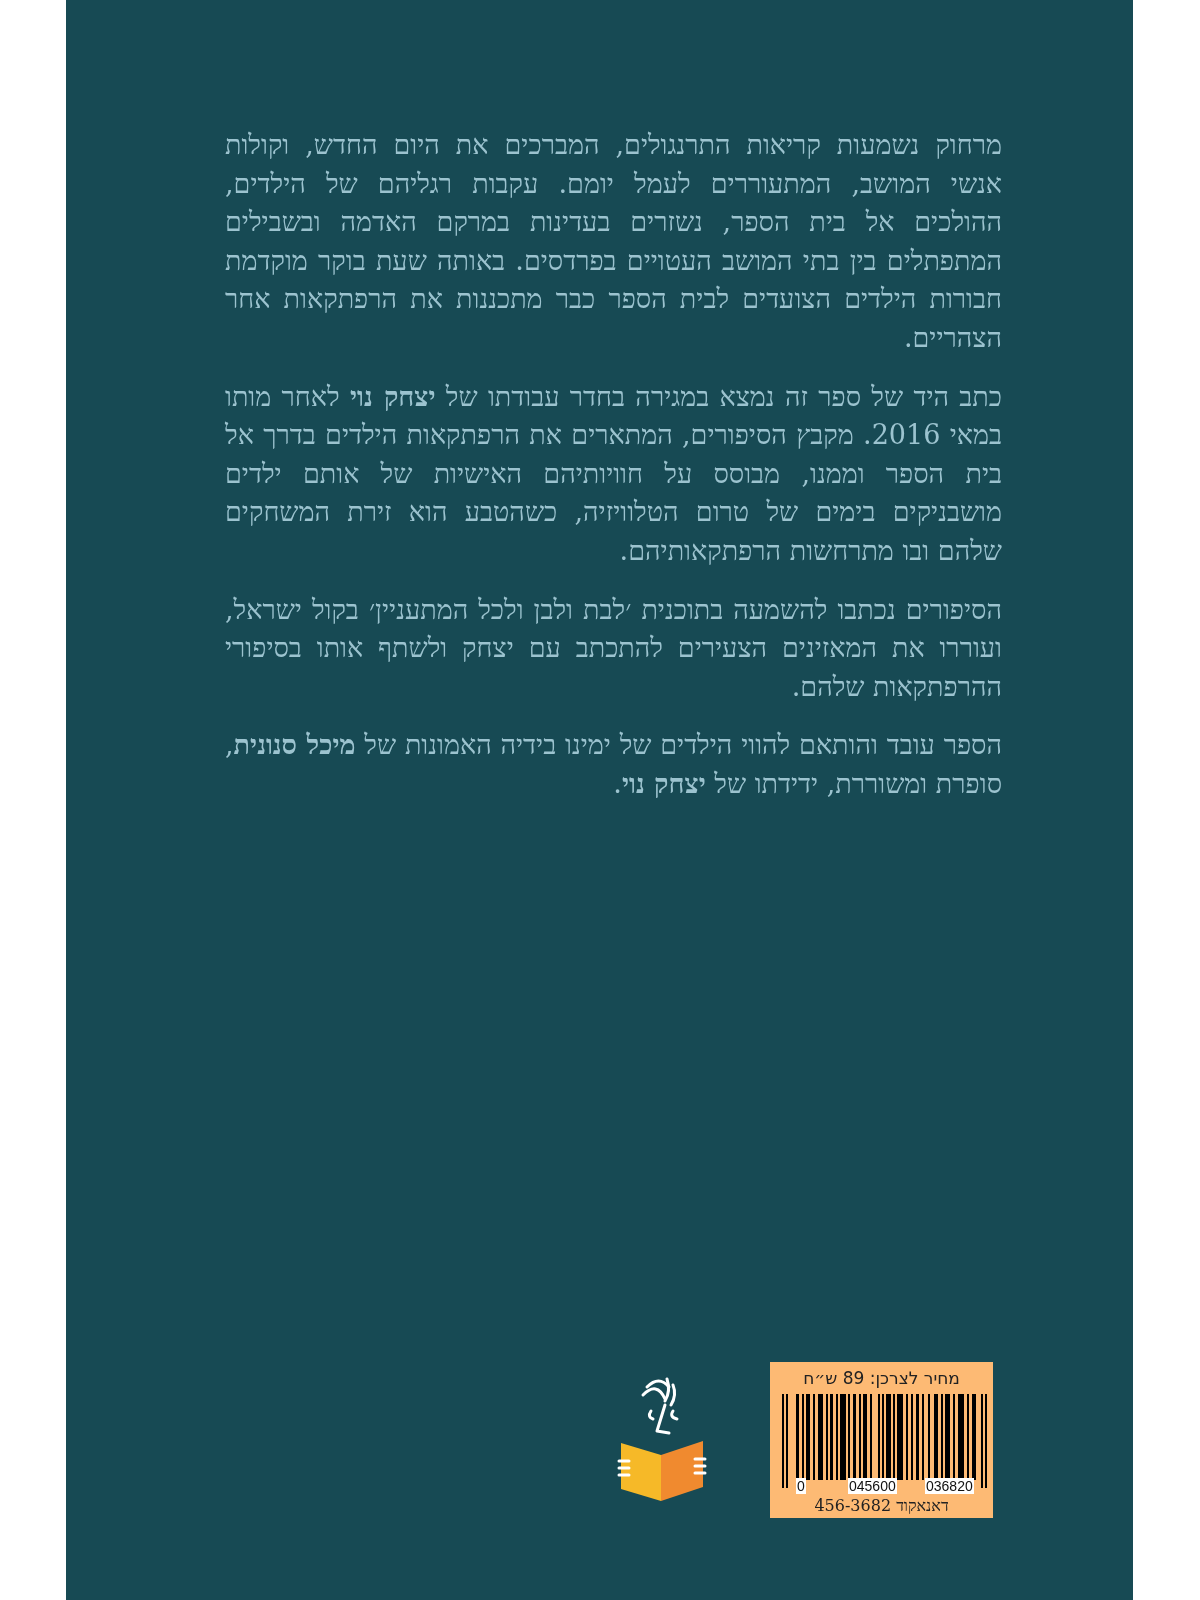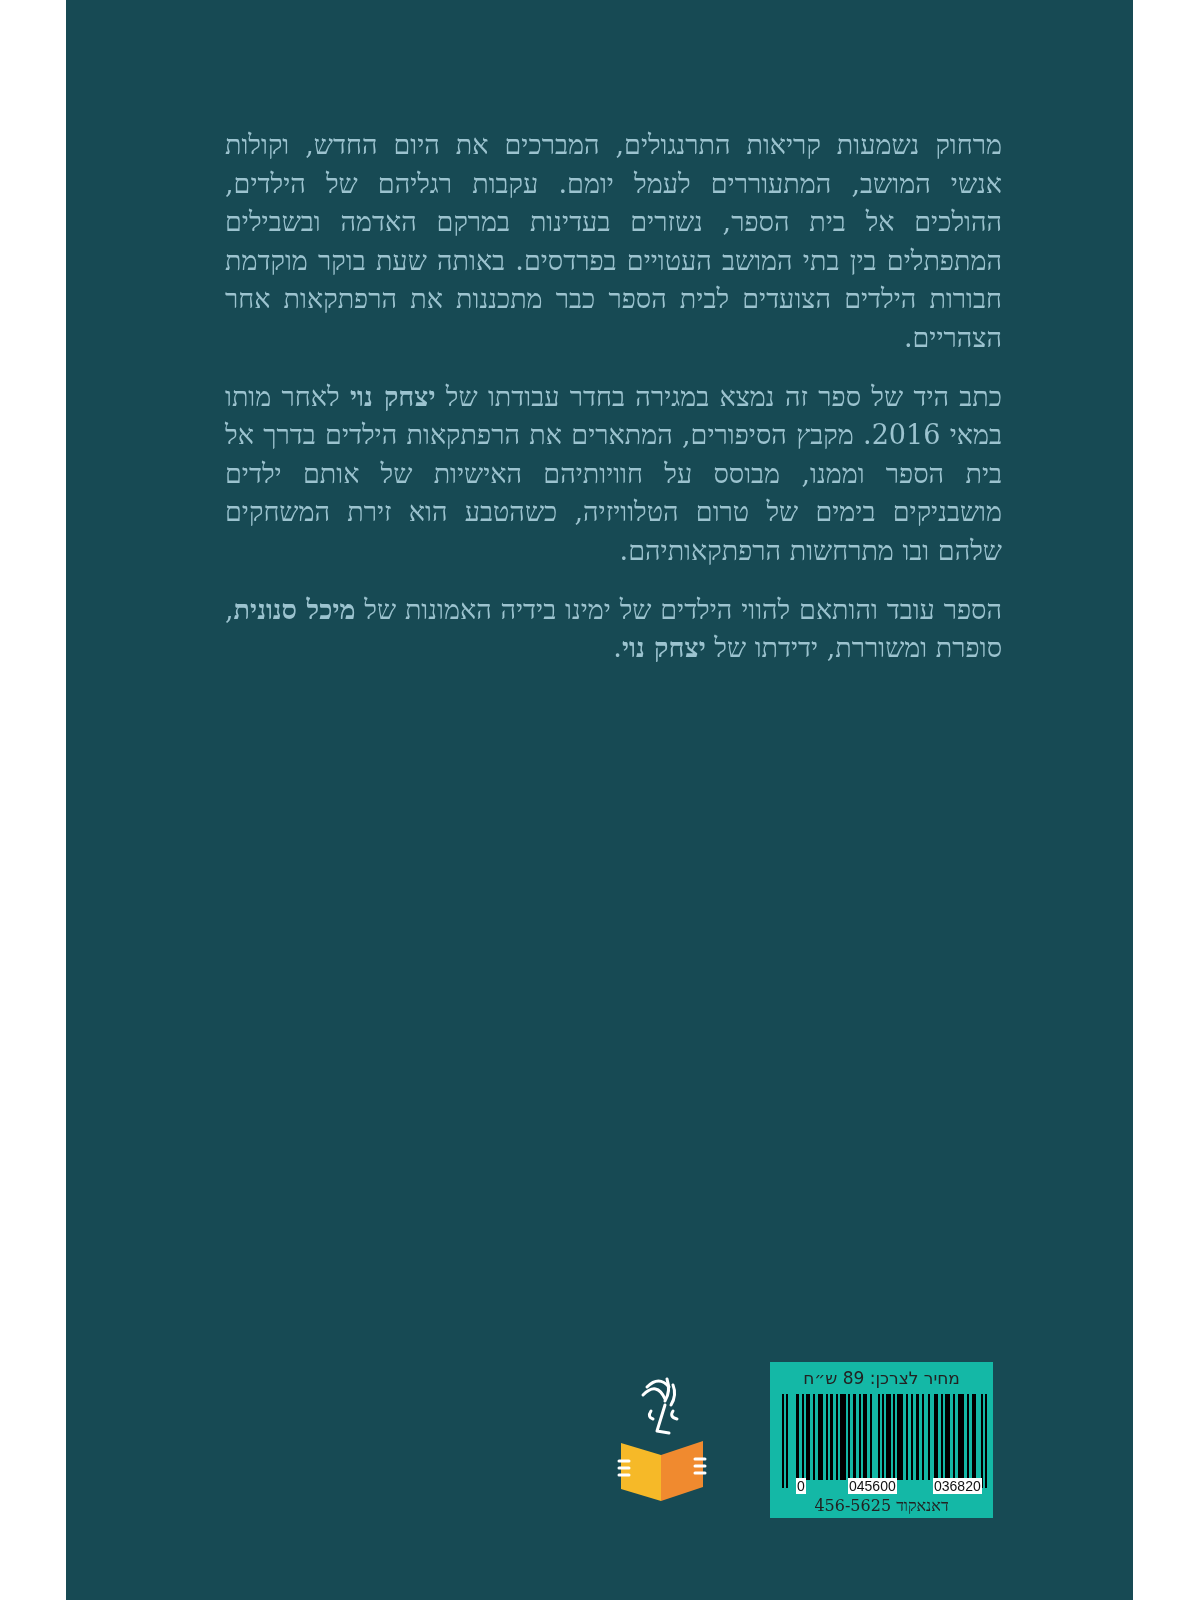--- a/index.html
+++ b/index.html
@@ -41,21 +41,21 @@
     .body-text p:nth-child(3) { margin-top: 0; }
     .bold { font-weight: bold; }
 
     
     .barcode-box {
       position: absolute;
       left: 770px;
       top: 1362px;
       width: 223px;
       height: 156px;
-      background: #14b8a6;
+      background: #fdba74;
       box-sizing: border-box;
       direction: rtl;
     }
     .price-label {
       position: absolute;
       top: 6px;
       left: 0;
       right: 0;
       text-align: center;
       font-family: "DejaVu Sans", "Liberation Sans", sans-serif;
@@ -78,21 +78,21 @@
       width: 223px;
       height: 20px;
       direction: ltr;
       font-family: "Liberation Sans", sans-serif;
       font-size: 14px;
       color: #111;
     }
     .barcode-digits span { position: absolute; top: 0; background: #fff; padding: 0 1px; }
     .dig-lead { left: 26px; }
     .dig-left { left: 78px; }
-    .dig-right { left: 155px; margin-left: 8px; }
+    .dig-right { left: 155px; }
     .danacode {
       position: absolute;
       left: 0;
       right: 0;
       top: 134px;
       text-align: center;
       font-family: "DejaVu Serif", "Liberation Serif", serif;
       font-size: 16px;
       color: #222;
     }
@@ -137,20 +137,21 @@
     }
   </style>
 </head>
 <body>
 
 <div class="cover"></div>
 
 <div class="body-text">
   <p>מרחוק נשמעות קריאות התרנגולים, המברכים את היום החדש, וקולות אנשי המושב, המתעוררים לעמל יומם. עקבות רגליהם של הילדים, ההולכים אל בית הספר, נשזרים בעדינות במרקם האדמה ובשבילים המתפתלים בין בתי המושב העטויים בפרדסים. באותה שעת בוקר מוקדמת חבורות הילדים הצועדים לבית הספר כבר מתכננות את הרפתקאות אחר הצהריים.</p>
   <p><span>כתב היד של ספר זה נמצא במגירה בחדר עבודתו של </span><span class="bold">יצחק נוי</span><span> לאחר מותו במאי 2016. מקבץ הסיפורים, המתארים את הרפתקאות הילדים בדרך אל בית הספר וממנו, מבוסס על חוויותיהם האישיות של אותם ילדים מושבניקים בימים של טרום הטלוויזיה, כשהטבע הוא זירת המשחקים שלהם ובו מתרחשות הרפתקאותיהם.</span></p>
+  <p>הסיפורים נכתבו להשמעה בתוכנית ׳לבת ולבן ולכל המתעניין׳ בקול ישראל, ועוררו את המאזינים הצעירים להתכתב עם יצחק ולשתף אותו בסיפורי ההרפתקאות שלהם.</p>
   <p><span>הספר עובד והותאם להווי הילדים של ימינו בידיה האמונות של </span><span class="bold">מיכל סנונית</span><span>, סופרת ומשוררת, ידידתו של </span><span class="bold">יצחק נוי</span><span>.</span></p>
 </div>
 
 <div class="publisher">
   <div class="logo-mark">
     <svg width="100" height="140" viewBox="0 0 100 140">
 
       <path d="M40 22 Q52 10 62 22" stroke="#fff" stroke-width="3" fill="none" stroke-linecap="round"></path>
       <path d="M36 30 Q50 16 58 34" stroke="#fff" stroke-width="3" fill="none" stroke-linecap="round"></path>
       <path d="M60 14 Q64 26 58 36" stroke="#fff" stroke-width="3" fill="none" stroke-linecap="round"></path>
@@ -213,14 +214,14 @@
         <rect x="199" y="0" width="2" height="94"></rect>
         <rect x="203" y="0" width="2" height="94"></rect>
       </g>
     </svg>
   </div>
   <div class="barcode-digits">
     <span class="dig-lead">0</span>
     <span class="dig-left">045600</span>
     <span class="dig-right">036820</span>
   </div>
-  <div class="danacode">דאנאקוד 456-5625</div>
+  <div class="danacode">דאנאקוד 456-3682</div>
 </div>
 
 </body></html>

